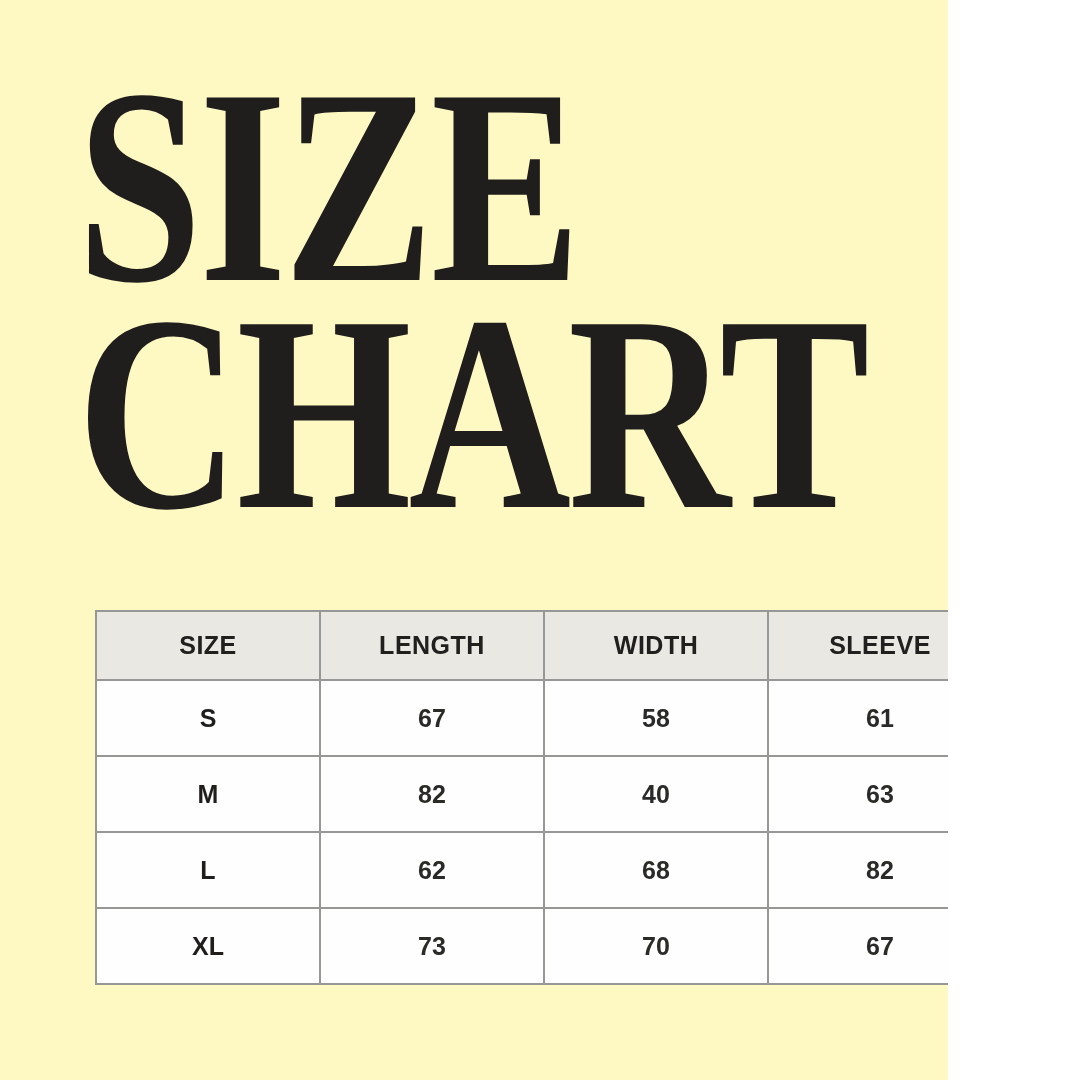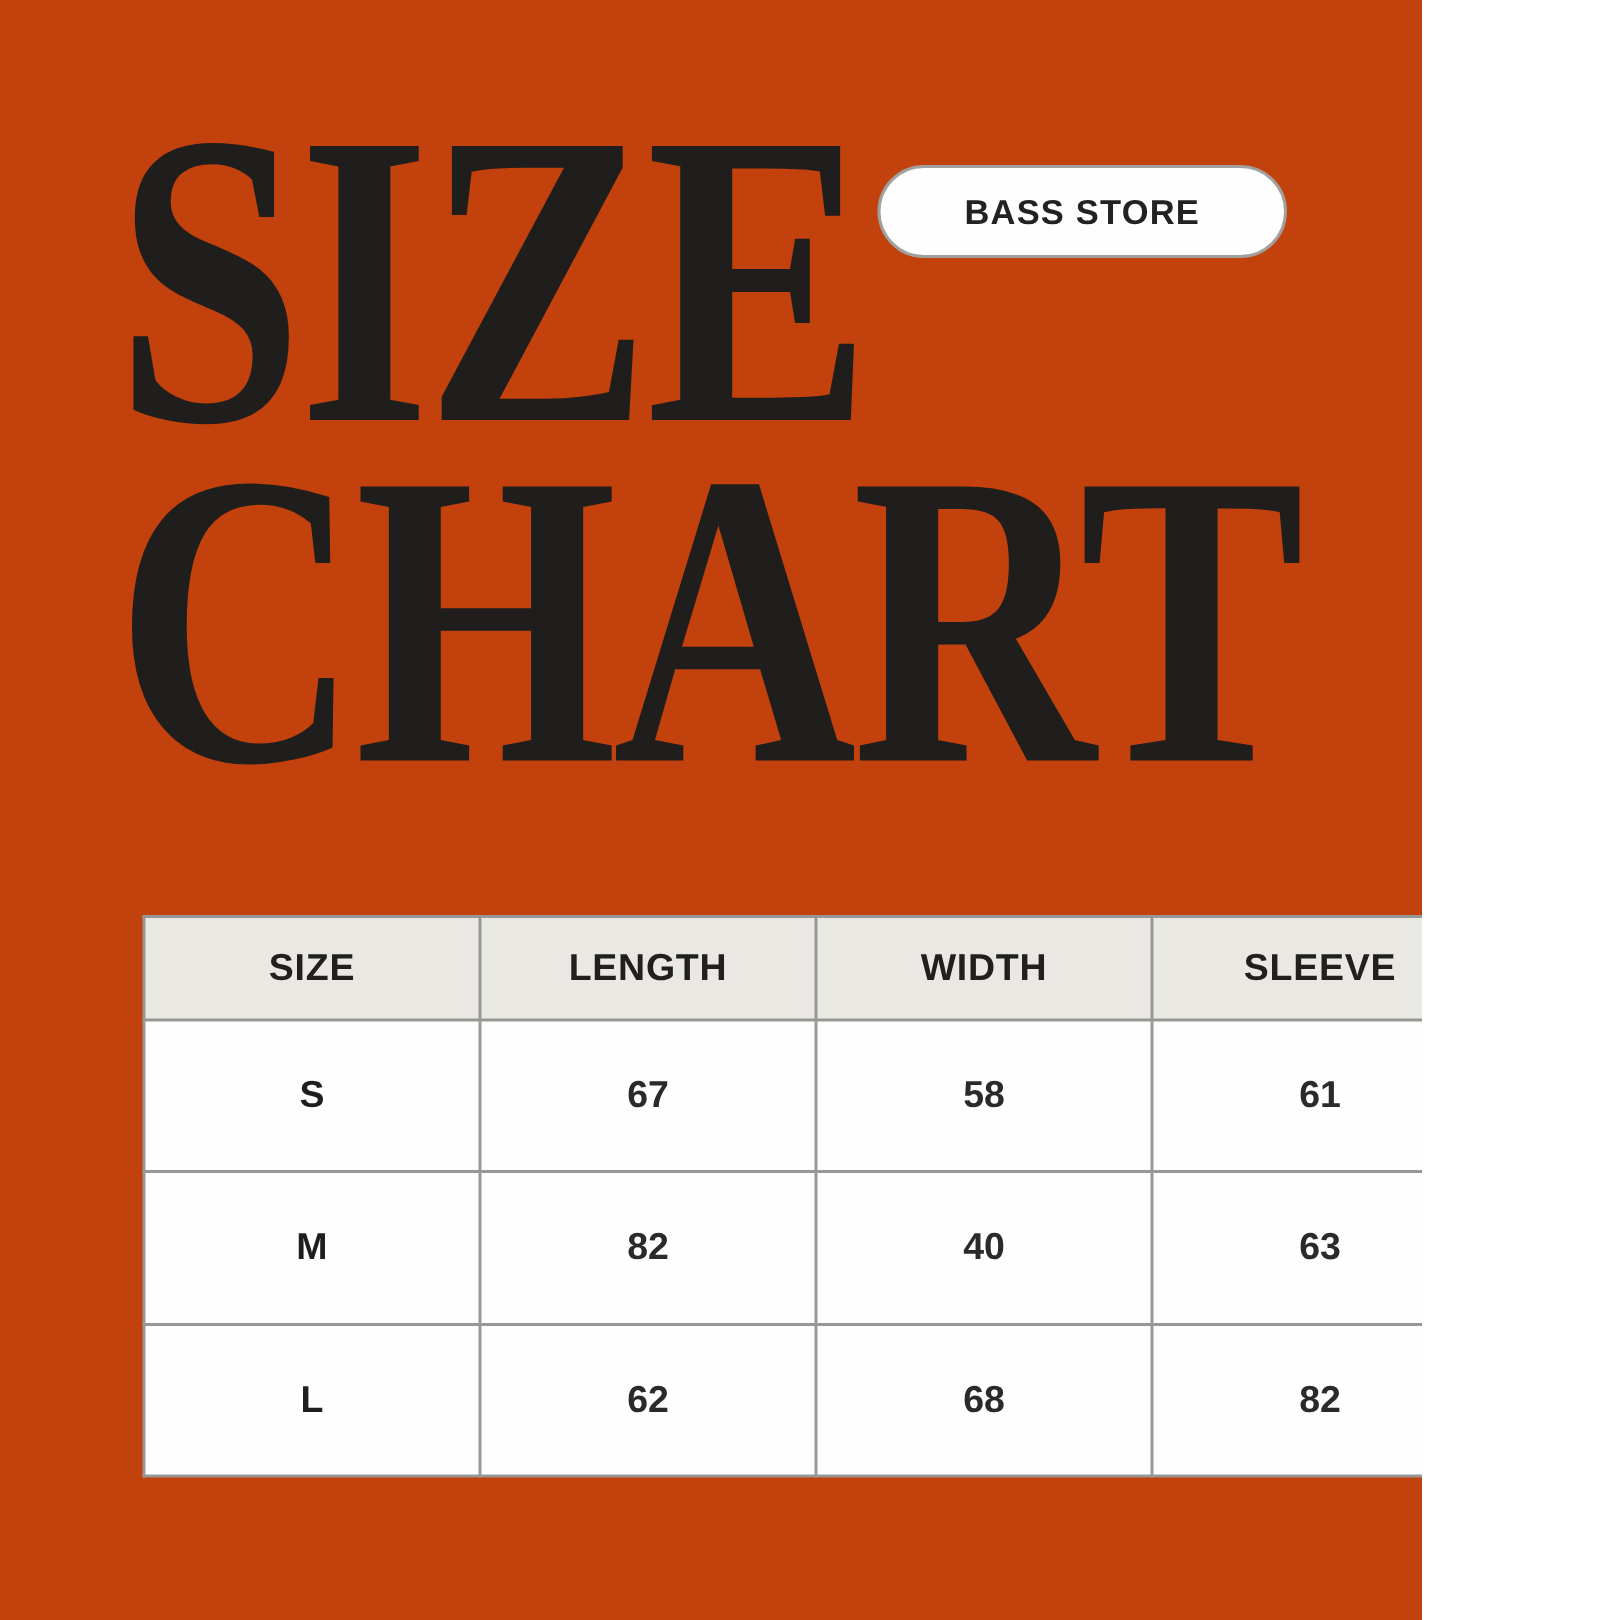--- a/index.html
+++ b/index.html
@@ -5,21 +5,21 @@
   html, body {
     margin: 0;
     padding: 0;
     background: #ffffff;
     font-family: "Liberation Sans", sans-serif;
   }
   .canvas {
     position: relative;
     width: 948px;
     height: 1080px;
-    background: #c2410c;
+    background: #fef9c3;
     overflow: hidden;
   }
   
   .title {
     position: absolute;
     left: 77px;
     top: 73px;
     font-family: "Liberation Serif", serif;
     font-weight: bold;
     font-size: 225px;
@@ -91,23 +91,20 @@
 </head>
 <body>
 
 <div class="canvas">
 
   <div class="title">
     <div>SIZE</div>
     <div>CHART</div>
   </div>
 
-  <div class="badge">
-    <span>BASS STORE</span>
-  </div>
 
   <table class="size-table">
     <thead>
       <tr>
         <th>SIZE</th>
         <th>LENGTH</th>
         <th>WIDTH</th>
         <th>SLEEVE</th>
       </tr>
     </thead>
@@ -123,16 +120,22 @@
         <td>82</td>
         <td>40</td>
         <td>63</td>
       </tr>
       <tr>
         <td class="size-col">L</td>
         <td>62</td>
         <td>68</td>
         <td>82</td>
       </tr>
+      <tr>
+        <td class="size-col">XL</td>
+        <td>73</td>
+        <td>70</td>
+        <td>67</td>
+      </tr>
     </tbody>
   </table>
 
 </div>
 
 </body></html>

